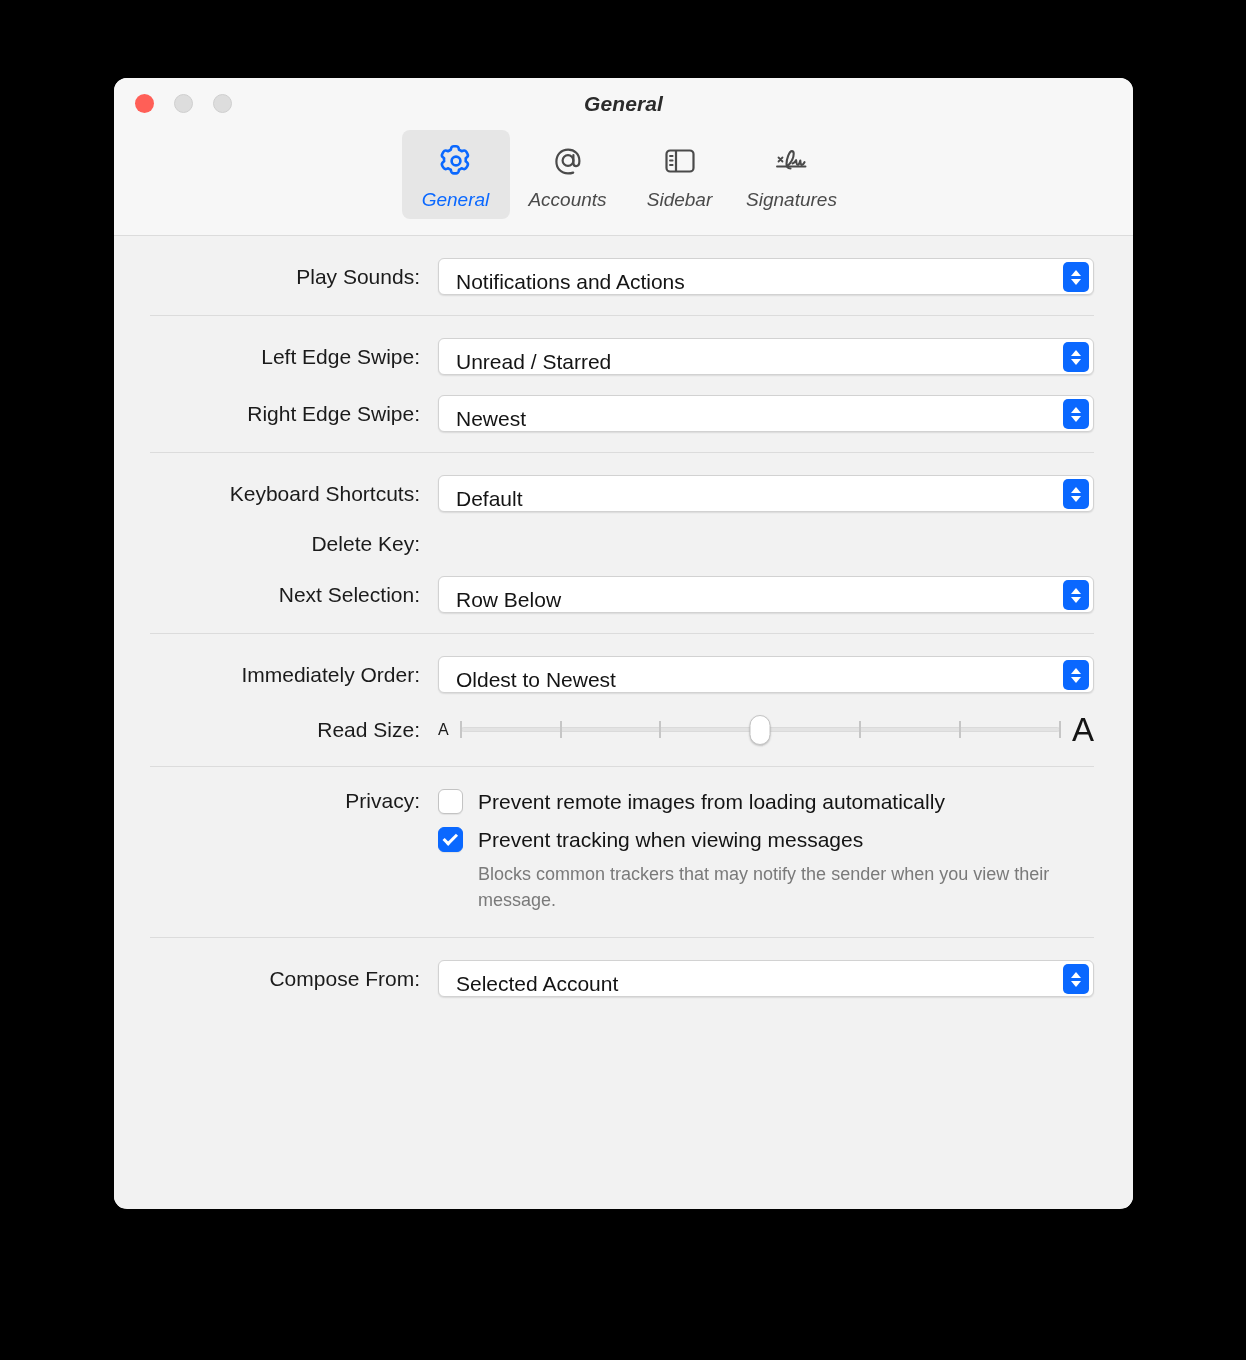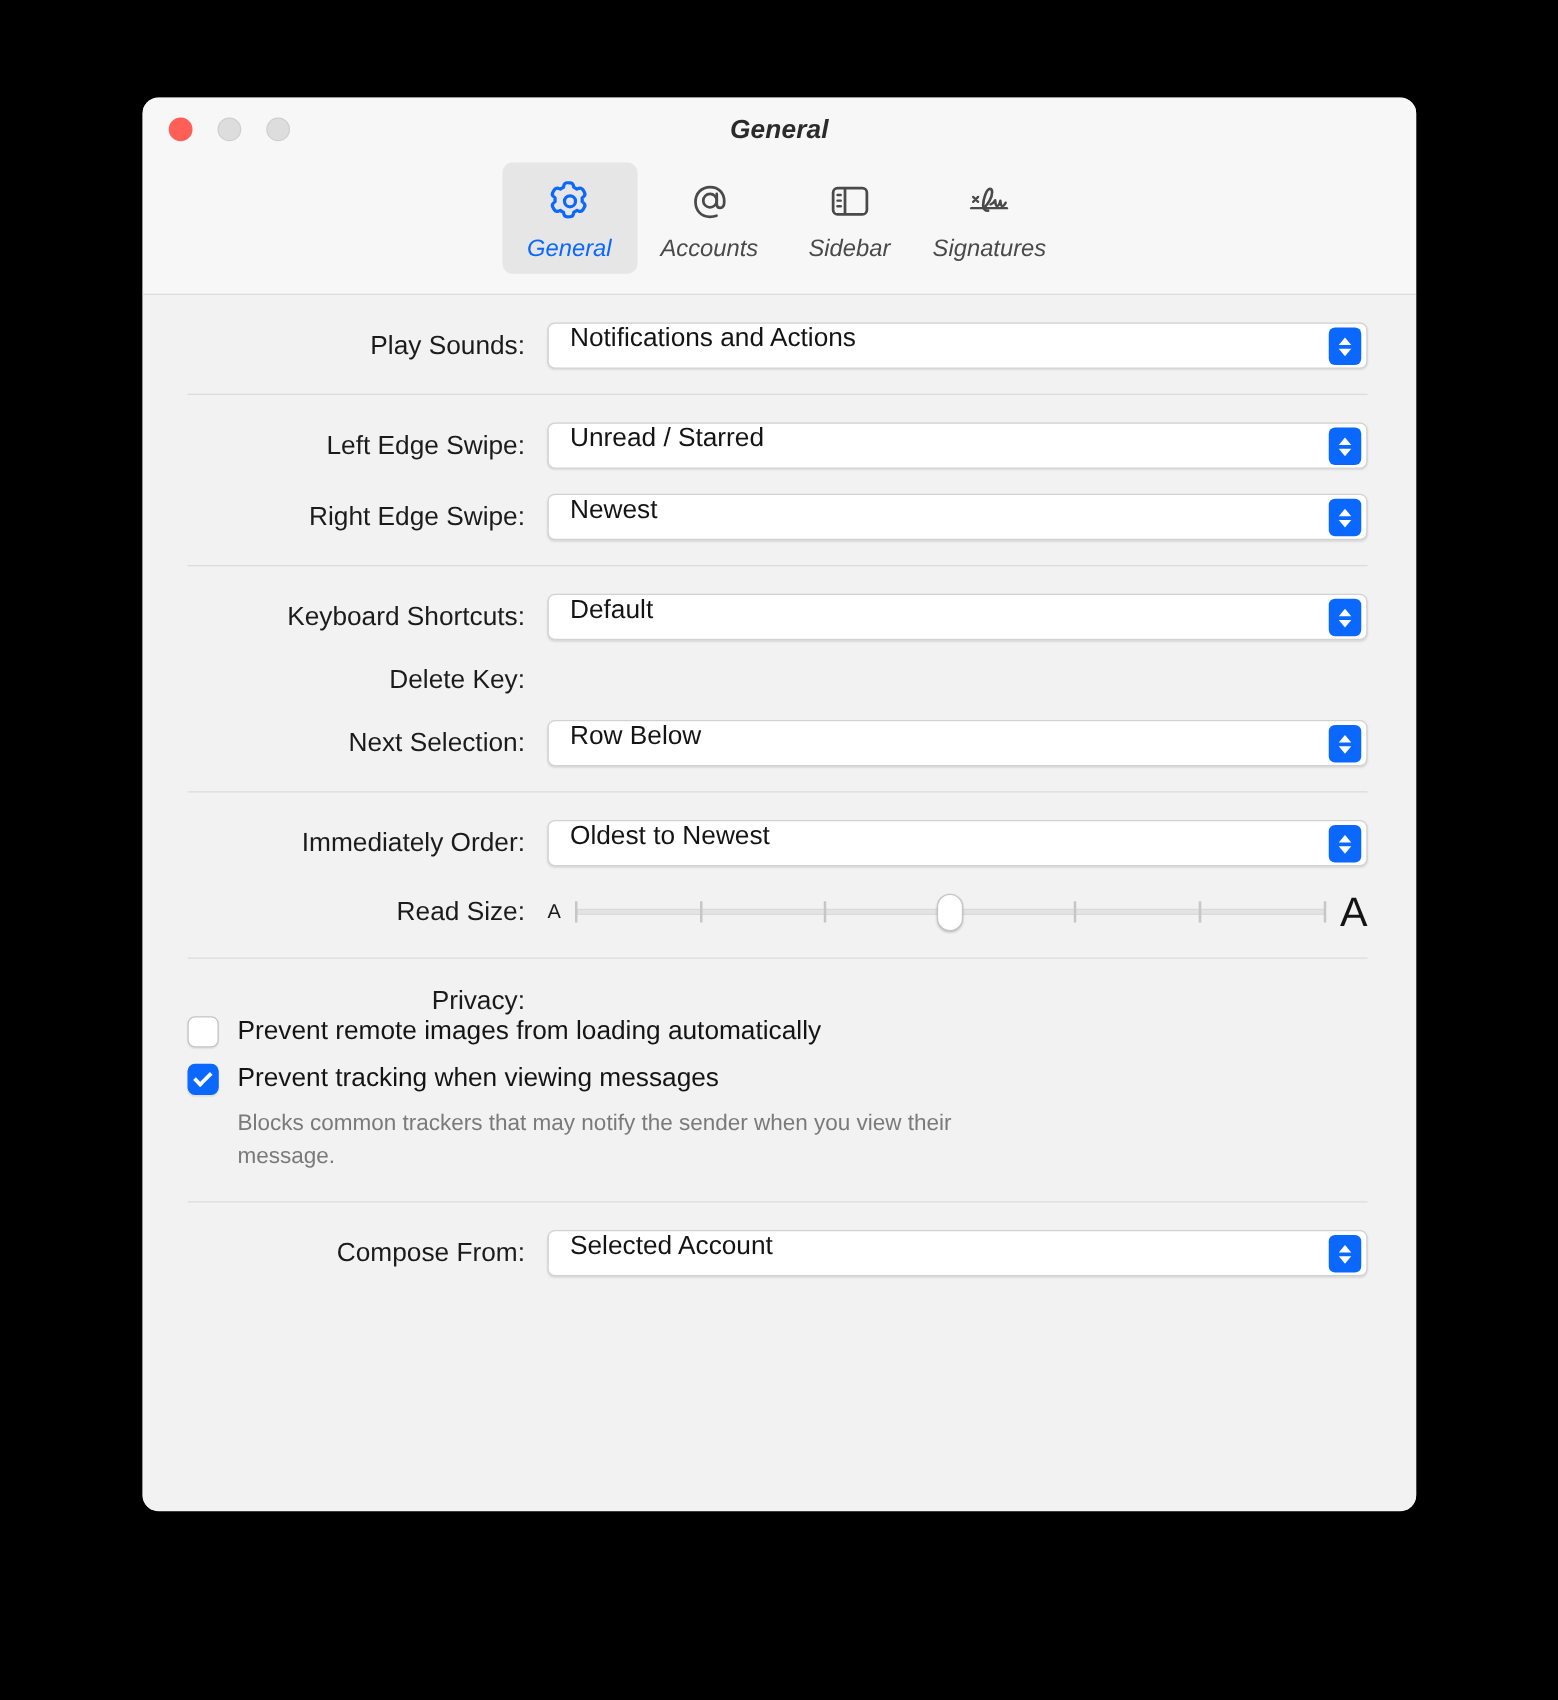--- a/index.html
+++ b/index.html
@@ -137,21 +137,21 @@
 
   
   .popup {
     position: relative;
     height: 37px;
     background: #ffffff;
     border-radius: 6px;
     border: 1px solid #d2d2d2;
     box-shadow: 0 1px 1.5px rgba(0,0,0,0.10);
     display: flex;
-    align-items: flex-start;
+    align-items: flex-end;
     padding-left: 17px;
     cursor: default;
   }
   .popup .value {
     font-size: 21px;
     color: #141414;
     white-space: nowrap;
   }
   .stepper {
     position: absolute;
@@ -218,25 +218,26 @@
     width: 21px;
     height: 30px;
     background: #ffffff;
     border: 1px solid #c4c4c4;
     border-radius: 11px;
     box-shadow: 0 1px 2px rgba(0,0,0,0.22);
     transform: translateX(-50%);
   }
 
   
-  .check-row { align-items: flex-start; flex-direction: column; }
+  .check-row { align-items: flex-start; }
   .check-block { flex: 1; }
 
   .check-line {
     display: flex;
+    align-items: center;
     gap: 15px;
     margin-bottom: 13px;
   }
   .checkbox {
     width: 25px; height: 25px;
     border-radius: 6px;
     flex: none;
     background: #ffffff;
     border: 1px solid #c3c3c3;
     box-shadow: 0 1px 1px rgba(0,0,0,0.07);

